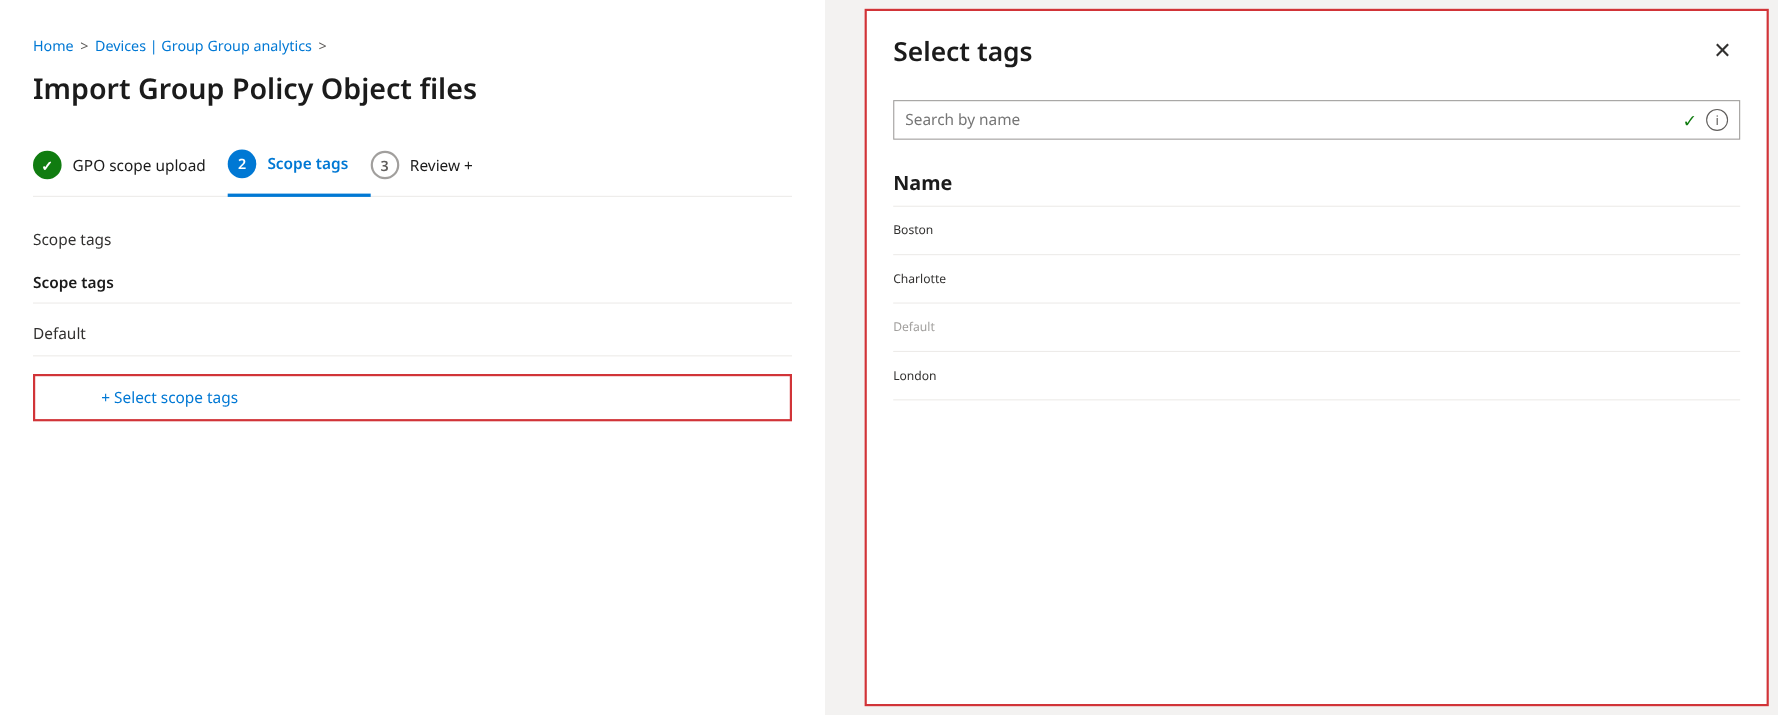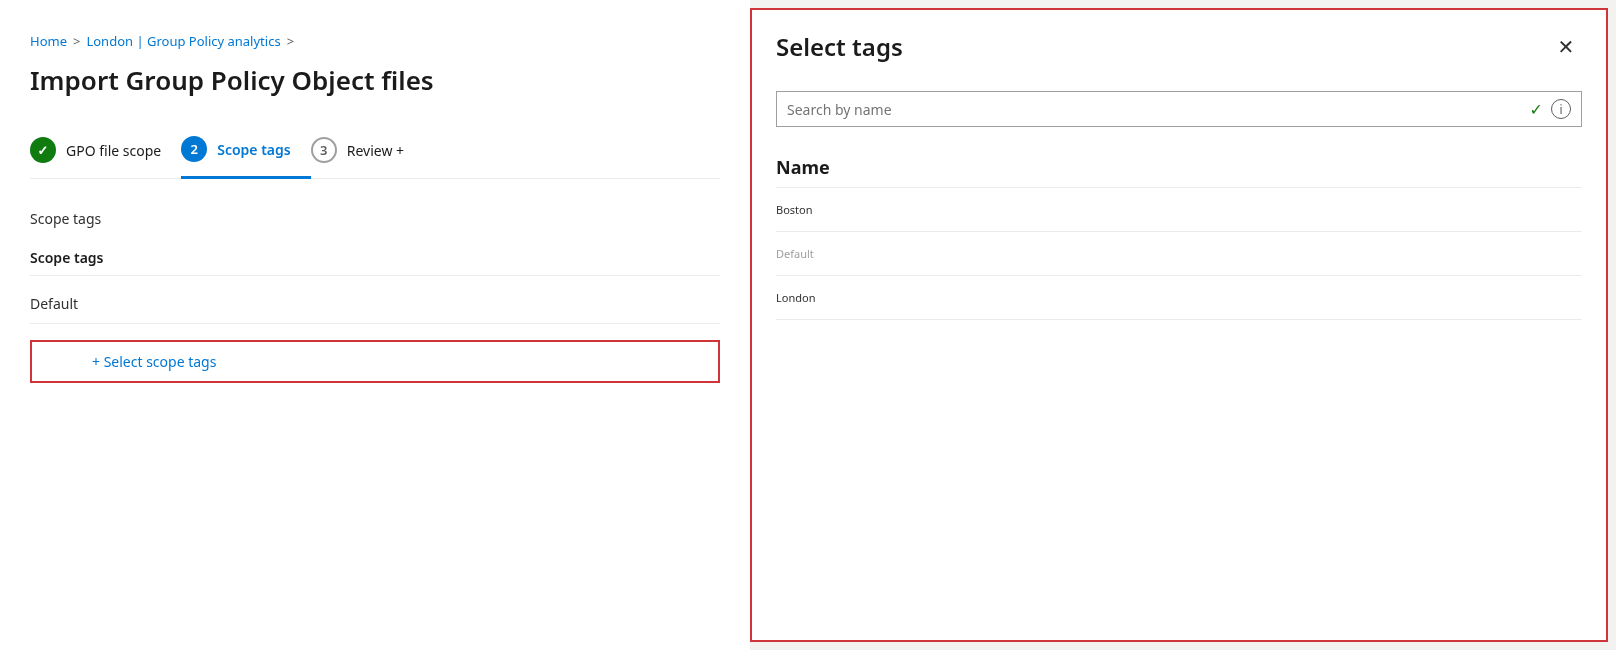--- a/index.html
+++ b/index.html
@@ -151,20 +151,21 @@
     }
 
     .select-tags-panel {
       background: #ffffff;
       border: 2px solid #d13438;
       width: 100%;
       height: 634px;
       display: flex;
       flex-direction: column;
       padding: 0;
+      margin-left: 36px;
     }
 
     .panel-header {
       display: flex;
       align-items: center;
       justify-content: space-between;
       padding: 20px 24px 16px 24px;
       border-bottom: none;
     }
 
@@ -271,31 +272,31 @@
     }
   </style>
 </head>
 <body>
 
 <div class="left-panel">
 
   <div class="breadcrumb">
     <a href="#">Home</a>
     <span>&gt;</span>
-    <a href="#">London | Group Policy analytics</a>
+    <a href="#">Devices | Group Group analytics</a>
     <span>&gt;</span>
   </div>
 
   <h1 class="page-title">Import Group Policy Object files</h1>
 
   <div class="steps">
 
     <div class="step">
       <div class="step-circle done">✓</div>
-      <span class="step-label">GPO file scope</span>
+      <span class="step-label">GPO scope upload</span>
     </div>
 
     <div class="step active">
       <div class="step-circle current">2</div>
       <span class="step-label">Scope tags</span>
     </div>
 
     <div class="step">
       <div class="step-circle pending">3</div>
       <span class="step-label">Review +</span>
@@ -334,20 +335,23 @@
     <div class="tags-table">
       <div class="table-header">
         <span class="table-header-label">Name</span>
       </div>
 
       <div id="tags-rows">
           <div class="table-row">
             <span class="table-row-text">Boston</span>
           </div>
           <div class="table-row">
+            <span class="table-row-text">Charlotte</span>
+          </div>
+          <div class="table-row">
             <span class="table-row-text disabled">Default</span>
           </div>
           <div class="table-row">
             <span class="table-row-text">London</span>
           </div>
         </div>
     </div>
 
   </div>
 </div>

